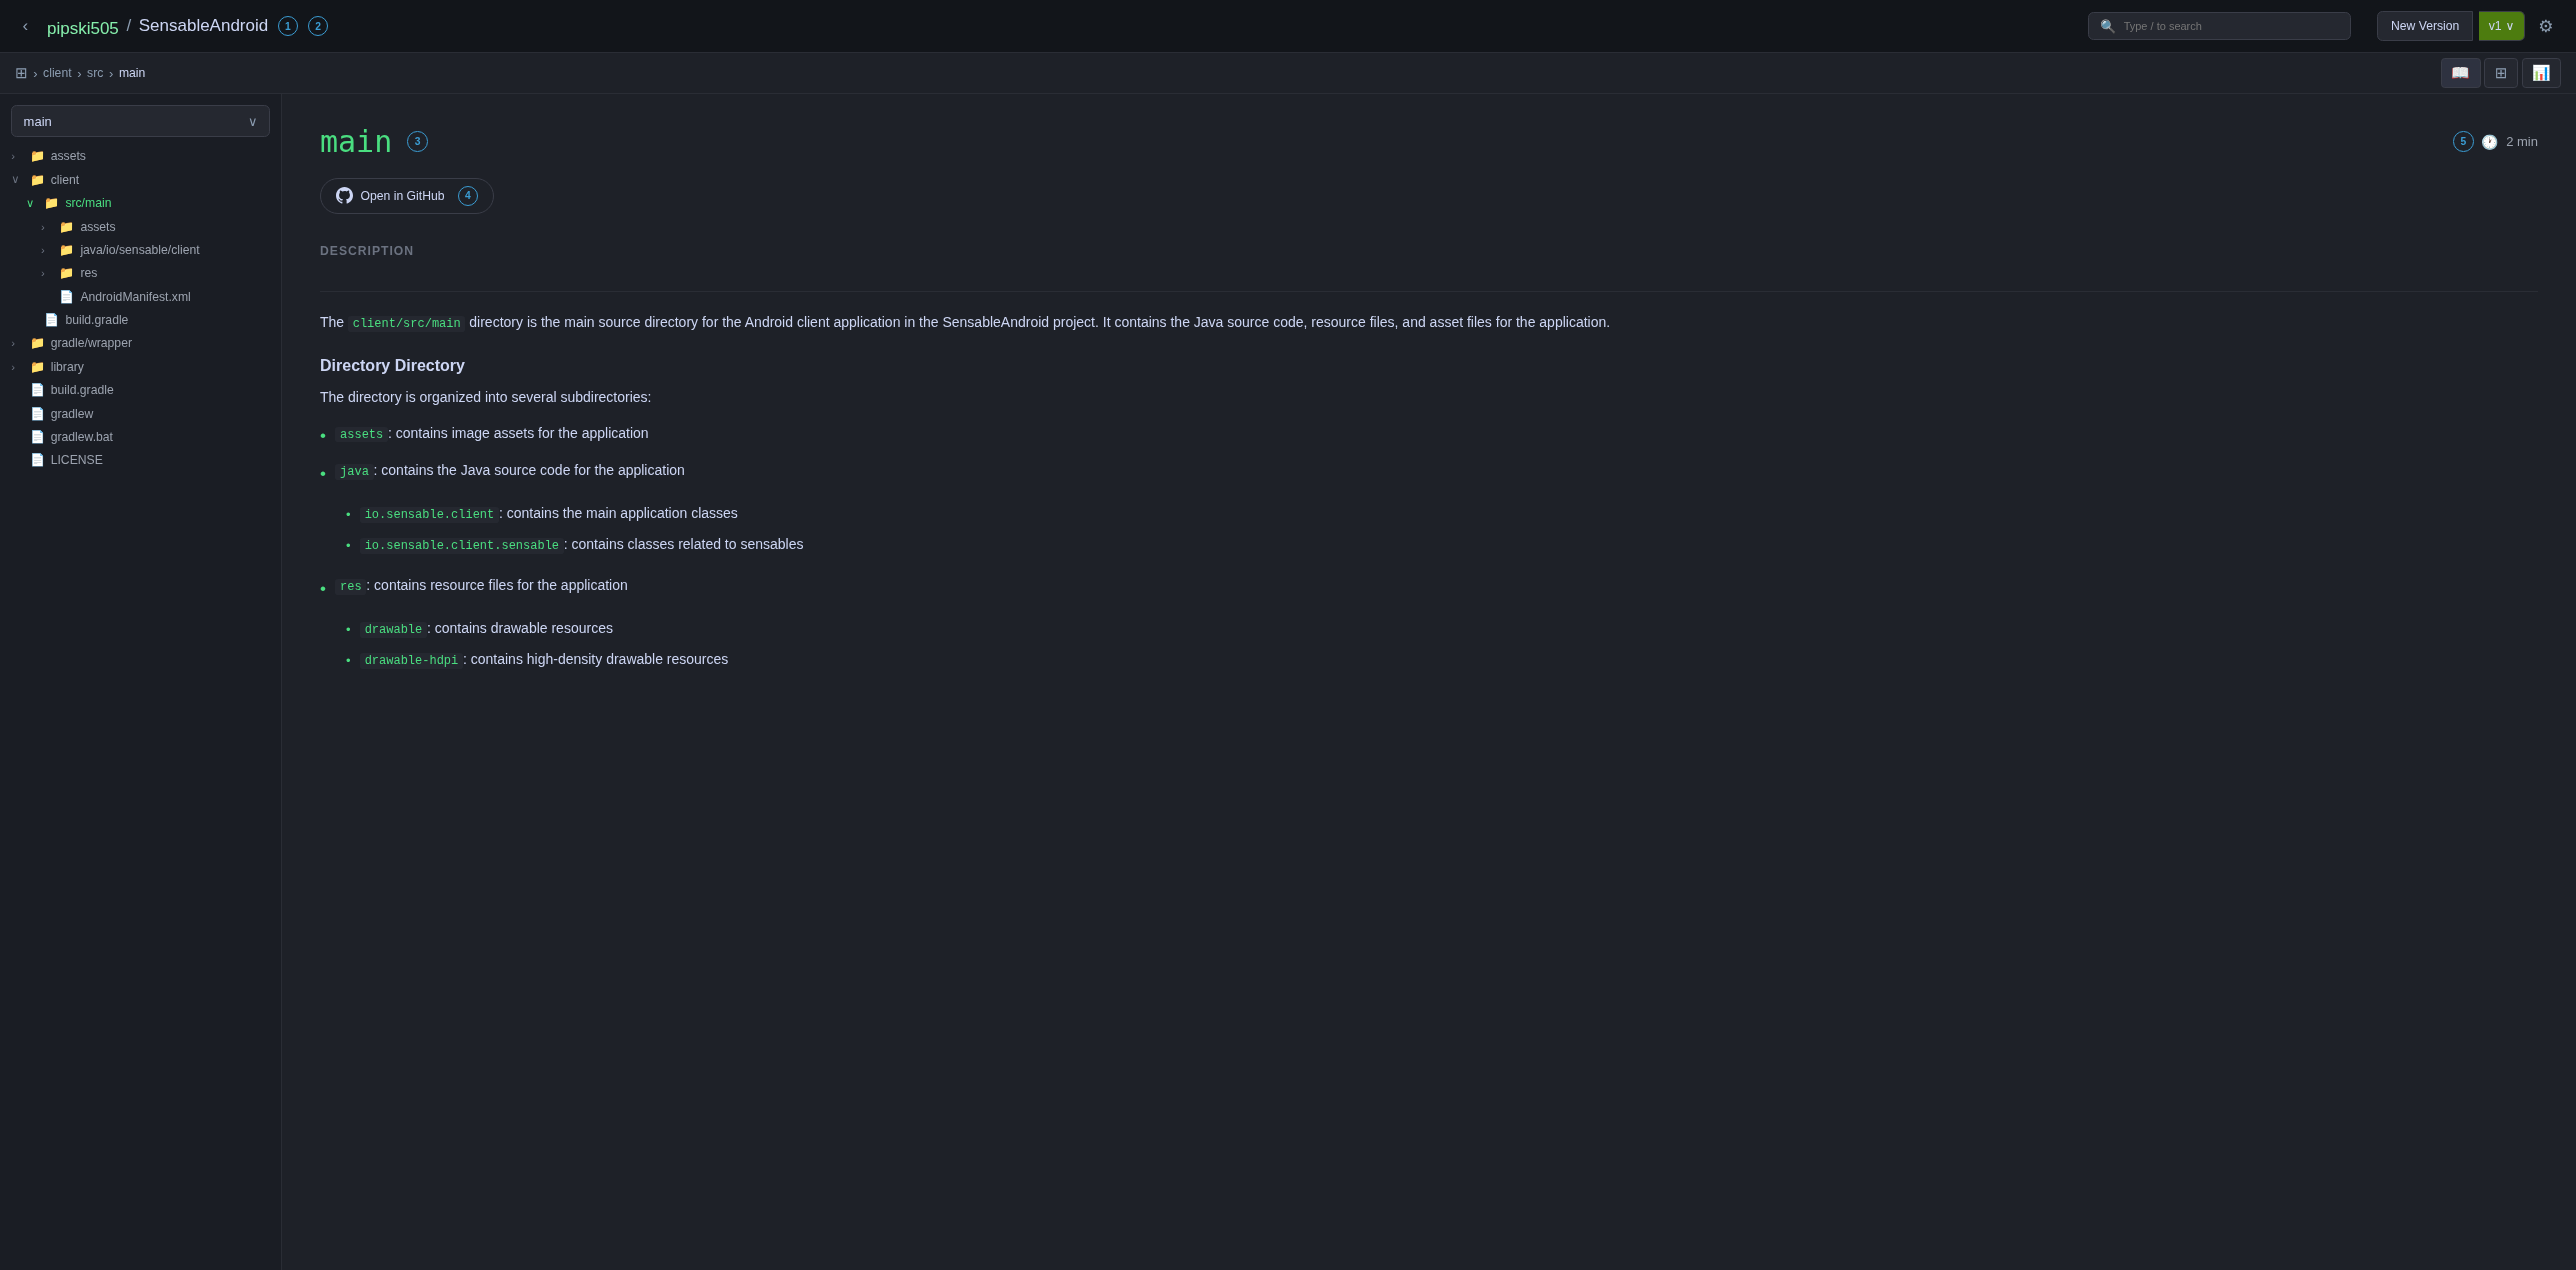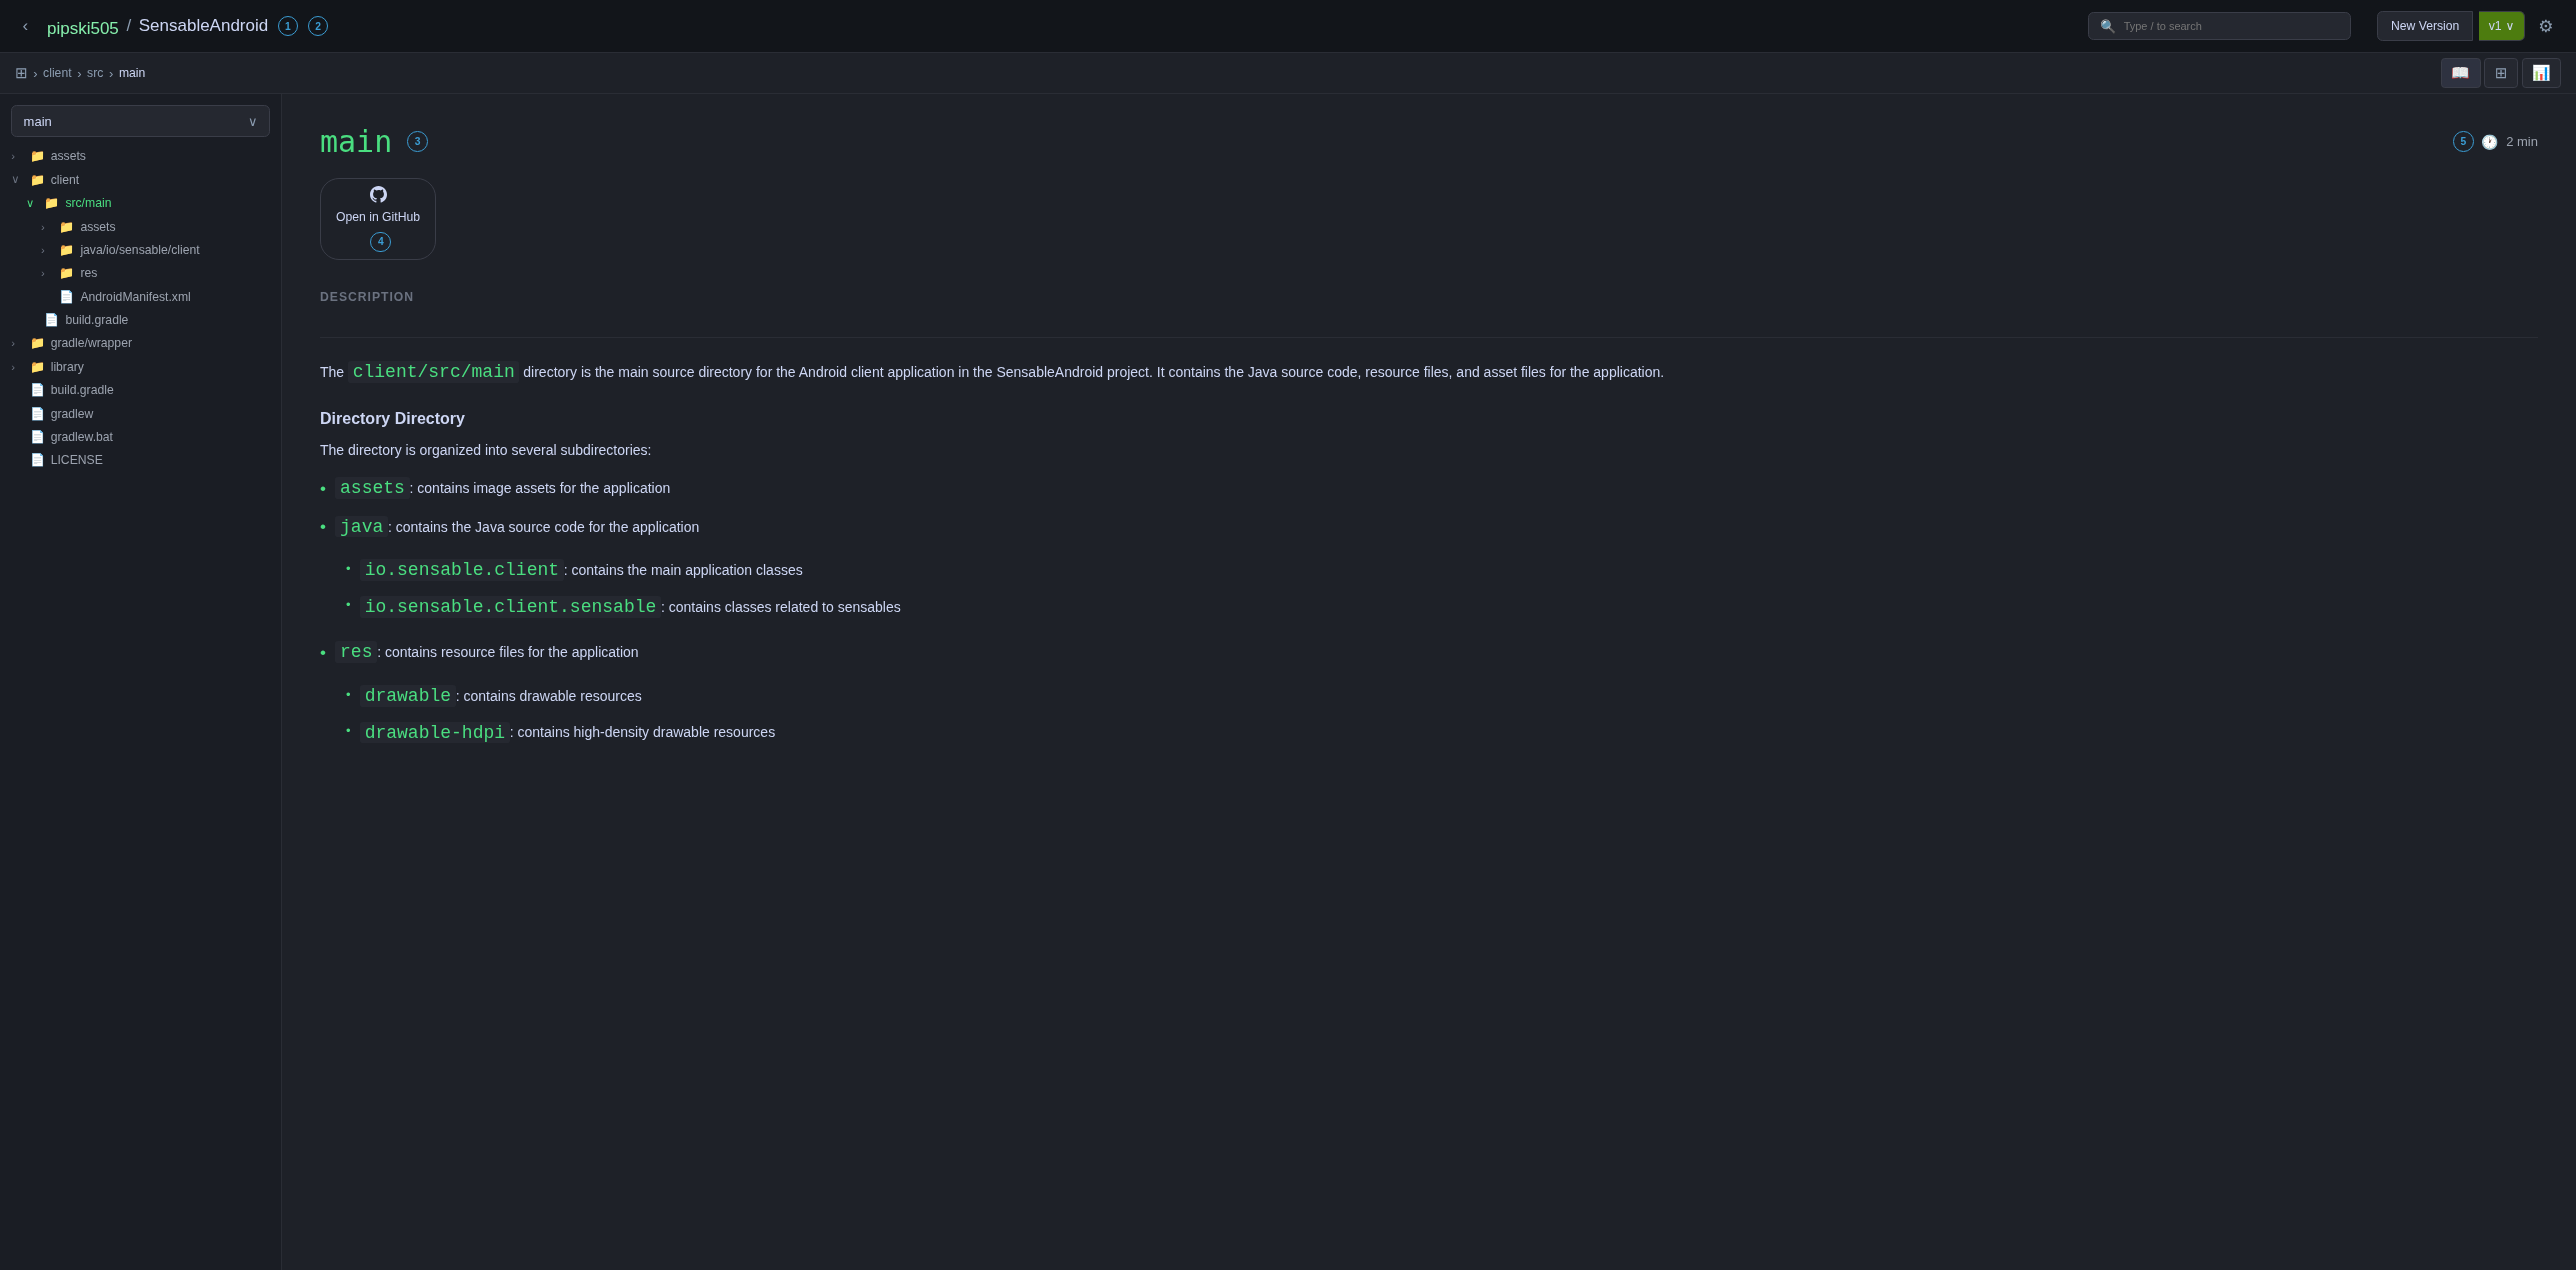--- a/index.html
+++ b/index.html
@@ -226,21 +226,20 @@
       align-items: center;
       gap: 7.5px;
       background: none;
       border: 0.9px solid #3a3d48;
       border-radius: 19px;
       padding: 6.6px 15px;
       cursor: pointer;
       color: #cdd6f4;
       font-size: 12.2px;
       margin-bottom: 30px;
-      flex-direction: column;
     }
     .github-icon {
       width: 17px;
       height: 17px;
       fill: #cdd6f4;
     }
 
     .section-divider {
       border: none;
       border-top: 0.9px solid #2a2d35;
@@ -256,21 +255,21 @@
     }
 
     .description-text {
       color: #cdd6f4;
       font-size: 14px;
       line-height: 1.7;
       margin-bottom: 22.5px;
     }
     .code-inline {
       font-family: 'Courier New', monospace;
-      font-size: 18px;
+      font-size: 12px;
       color: #4ade80;
       background: #252830;
       padding: 0.9px 4.7px;
       border-radius: 2.8px;
     }
 
     .subsection-title {
       color: #cdd6f4;
       font-size: 16px;
       font-weight: 700;

